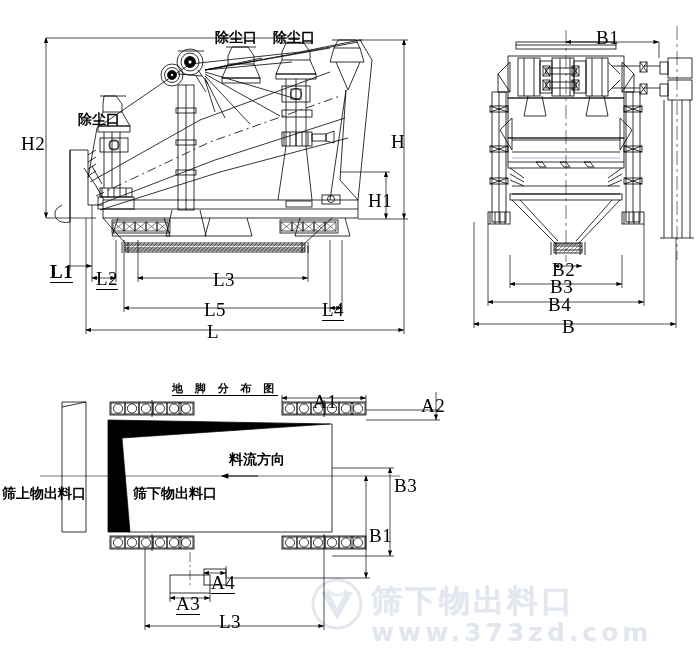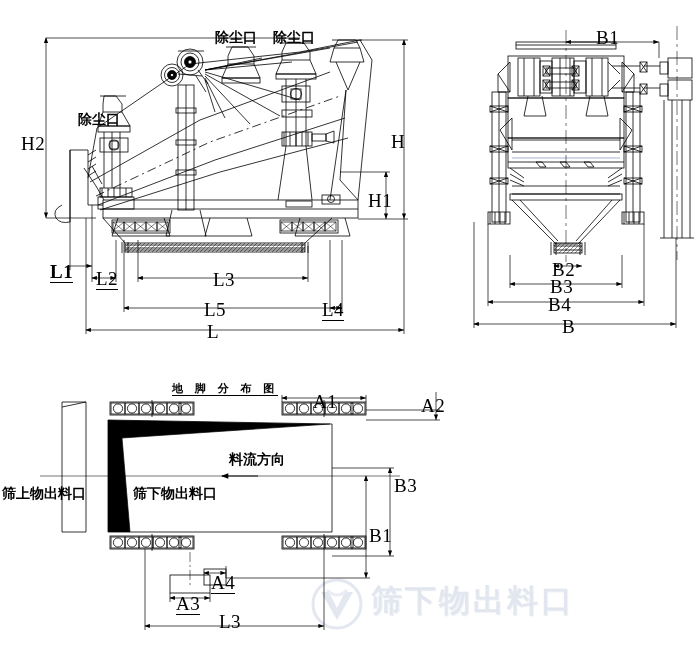--- a/index.html
+++ b/index.html
@@ -24,20 +24,21 @@
 <div id="root">
 
   <div class="wm" style="left:305px;top:578px;width:390px;height:72px;">
     <svg width="390" height="72" viewBox="0 0 390 72">
       <circle cx="32" cy="26" r="24" fill="none" stroke="#e3e7ef" stroke-width="3"></circle>
       <path d="M16 14 L32 42 L48 14 L40 14 L32 30 L24 14 Z" fill="#e3e7ef"></path>
       <path d="M22 12 Q32 22 42 12" fill="none" stroke="#e9edf4" stroke-width="3"></path>
     </svg>
     <div class="wmtxt" style="position:absolute;left:66px;top:2px;font-size:31px;letter-spacing:3px;
                 text-shadow:1px 1px 0 #f2f4f8;">筛下物出料口</div>
+    <div class="wmtxt" style="position:absolute;left:66px;top:40px;font-size:25px;letter-spacing:4px;">www.373zd.com</div>
   </div>
 
   <svg class="layer" viewBox="0 0 700 650">
     <defs>
       <marker id="ar" markerWidth="9" markerHeight="9" refX="8" refY="3" orient="auto">
         <path d="M0,0 L8,3 L0,6 z" fill="#000"></path>
       </marker>
       <marker id="arS" markerWidth="9" markerHeight="9" refX="1" refY="3" orient="auto">
         <path d="M8,0 L0,3 L8,6 z" fill="#000"></path>
       </marker>

